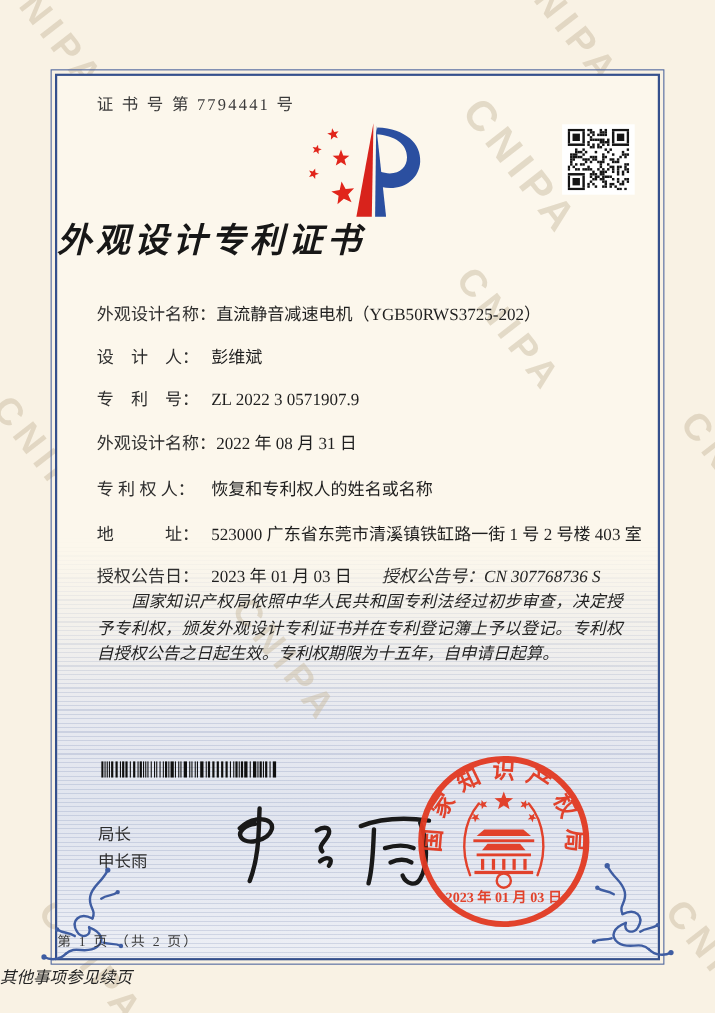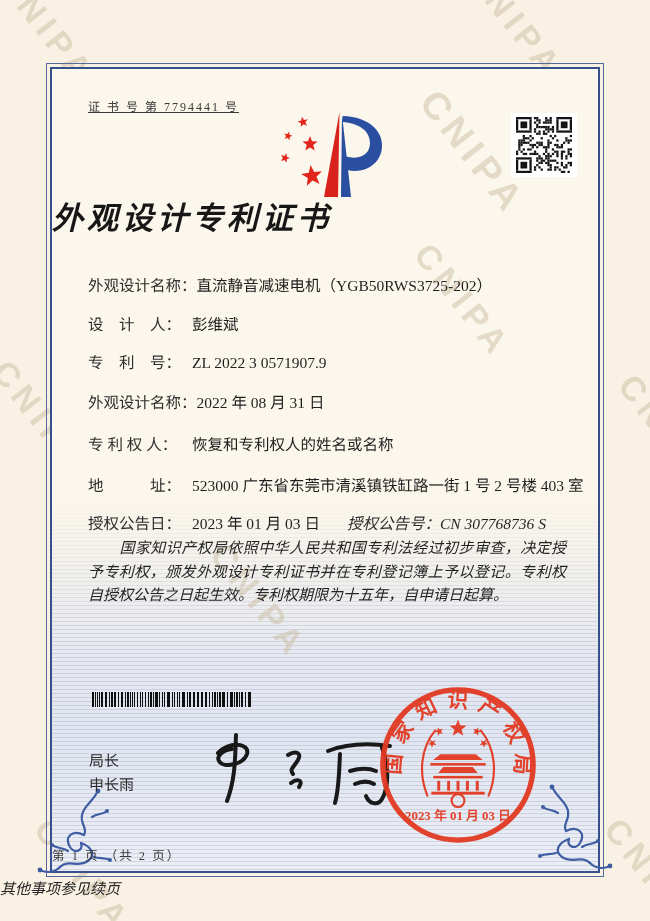--- a/index.html
+++ b/index.html
@@ -27,21 +27,21 @@
   }
   .frame .lines{
     position:absolute;inset:0;pointer-events:none;
     background:repeating-linear-gradient(180deg,rgba(96,116,165,.20) 0 1px,transparent 1px 4px);
     -webkit-mask-image:linear-gradient(180deg,transparent 0 52%,#000 72%,#000 100%);
     mask-image:linear-gradient(180deg,transparent 0 52%,#000 72%,#000 100%);
   }
   .frame .inner-wm{z-index:1;}
   .content{position:absolute;inset:0;z-index:3;}
   
-  .cert-no{position:absolute;left:36px;top:28px;font-size:12px;letter-spacing:2px;color:#3a3a3a;text-decoration:underline;}
+  .cert-no{position:absolute;left:36px;top:14px;font-size:15px;letter-spacing:2px;color:#3a3a3a;}
   .logo{position:absolute;left:224px;top:40px;width:114px;height:92px;}
   .qr-box{position:absolute;left:459px;top:44px;width:66px;height:64px;background:#fff;
           display:flex;align-items:center;justify-content:center;}
   .title{
     position:absolute;left:0;top:124px;width:100%;text-align:left;
     font-size:31px;font-weight:bold;letter-spacing:4px;color:#171717;font-style:italic;
   }
   
   .fields{position:absolute;left:36px;top:204px;width:478px;font-size:15.5px;}
   .frow{position:absolute;left:0;white-space:nowrap;}
@@ -49,21 +49,21 @@
   .fvalue{color:#1f1f1f;margin-top:48px;}
   .frow2{position:absolute;left:259px;white-space:nowrap;font-style:italic;}
   
   .paras{position:absolute;left:36px;top:468px;width:478px;}
   .paras p{
     margin:0;font-size:15px;line-height:23.5px;font-style:italic;
     text-indent:2.1em;color:#242424;text-align:justify;
   }
   
   .barcode{position:absolute;left:40px;top:623px;width:162px;height:15px;}
-  .director{position:absolute;left:37px;top:680px;font-family:Liberation Serif, serif;
+  .director{position:absolute;left:37px;top:680px;font-family:Liberation Mono, monospace;
             font-size:15px;line-height:24px;color:#2b2b2b;}
   .signature{position:absolute;left:140px;top:662px;width:210px;height:78px;}
   .seal{position:absolute;left:322px;top:612px;width:168px;height:168px;opacity:.95;}
   .page-num{position:absolute;left:0;top:776px;width:100%;
             font-size:12.5px;letter-spacing:2px;color:#3a3a3a;}
   .cont-note{position:absolute;left:0;top:877px;width:100%;text-align:left;
              font-size:15px;font-style:italic;color:#242424;z-index:3;}
   .flourish{position:absolute;width:92px;height:92px;}
   .flourish.bl{left:-18px;top:718px;}
   .flourish.br{right:-18px;top:714px;transform:scaleX(-1);}

